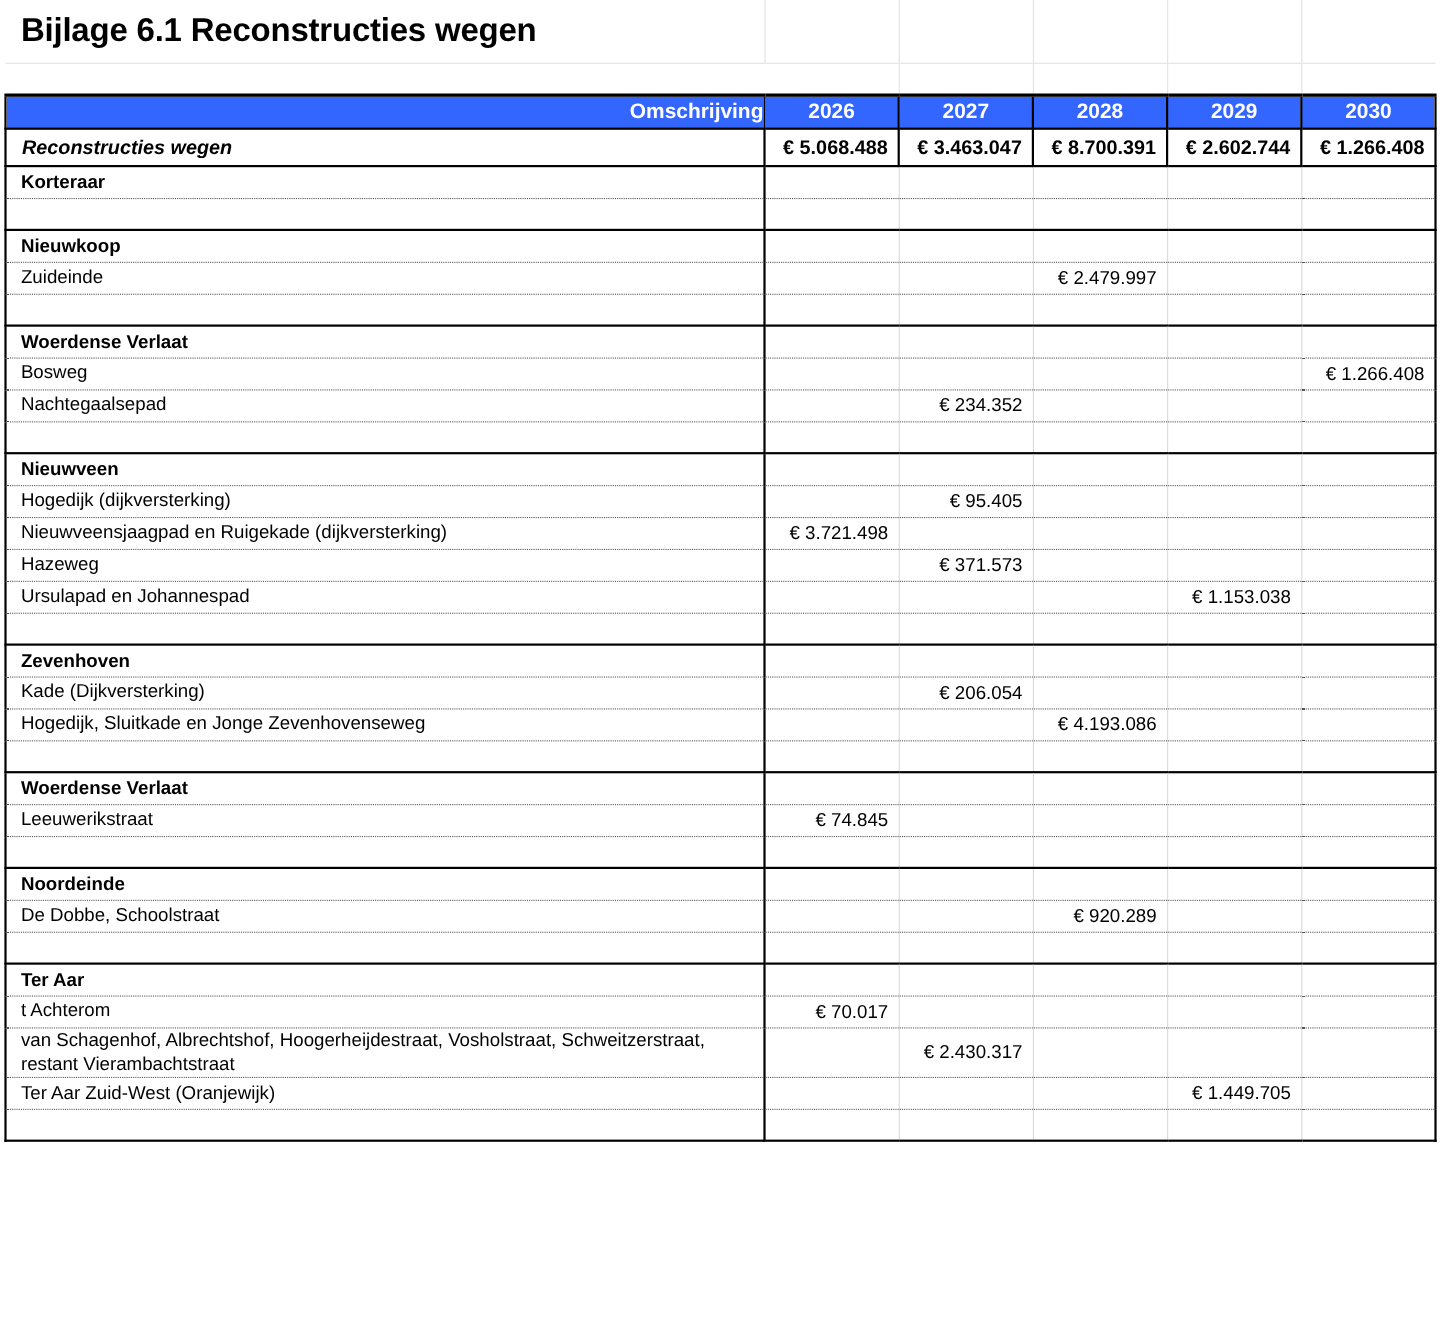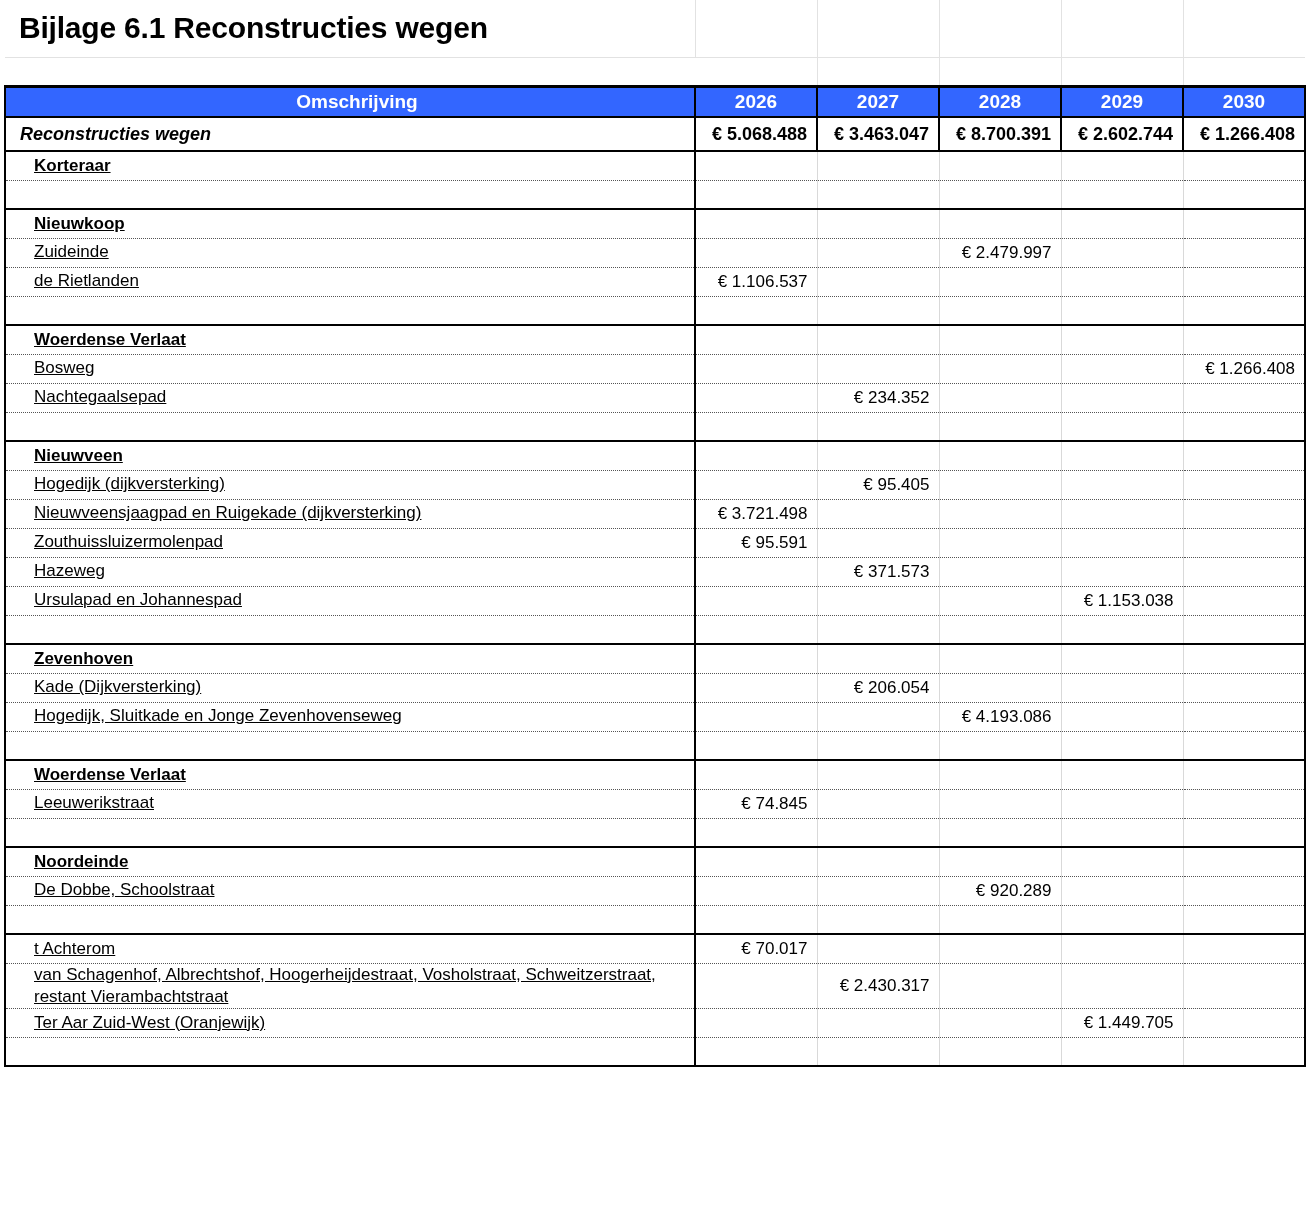--- a/index.html
+++ b/index.html
@@ -67,21 +67,21 @@
     background: #3366ff;
     color: #ffffff;
     font-weight: bold;
     font-size: 19px;
     height: 31px;
     border-top: 3px solid #000000;
     border-bottom: 2px solid #000000;
   }
   .hdr td.h-desc {
     padding-left: 14px;
-    text-align: center;
+    text-align: right;
     border-left: 2px solid #000000;
     border-right: 2px solid #000000;
   }
   .hdr td.h-year {
     text-align: center;
     border-right: 2px solid #000000;
   }
 
   
   .totals td {
@@ -102,27 +102,26 @@
     border-right: 2px solid #000000;
     margin-left: 42px;
   }
 
   
   tr.body-row td {
     height: 29px;
     font-size: 17px;
   }
   tr.body-row td.d {
-    padding-left: 28px;
+    padding-left: 13px;
     text-align: left;
     border-left: 2px solid #000000;
     border-right: 2px solid #000000;
     white-space: normal;
     line-height: 1.30;
-    text-decoration: underline;
   }
   tr.body-row td.v {
     text-align: right;
     padding-right: 9px;
     border-right: 1px solid #d9d9d9;
   }
   tr.body-row td.v.last {
     border-right: 2px solid #000000;
   }
 
@@ -212,28 +211,20 @@
           <td class="v last"></td>
         </tr>
         <tr class="body-row dotted-bottom">
           <td class="d">Zuideinde</td>
           <td class="v"></td>
           <td class="v"></td>
           <td class="v">€ 2.479.997</td>
           <td class="v"></td>
           <td class="v last"></td>
         </tr>
-        <tr class="body-row dotted-bottom">
-          <td class="d">de Rietlanden</td>
-          <td class="v">€ 1.106.537</td>
-          <td class="v"></td>
-          <td class="v"></td>
-          <td class="v"></td>
-          <td class="v last"></td>
-        </tr>
         <tr class="body-row thick-bottom">
           <td class="d"></td>
           <td class="v"></td>
           <td class="v"></td>
           <td class="v"></td>
           <td class="v"></td>
           <td class="v last"></td>
         </tr>
         <tr class="body-row dotted-bottom">
           <td class="d group">Woerdense Verlaat</td>
@@ -285,28 +276,20 @@
         </tr>
         <tr class="body-row dotted-bottom">
           <td class="d">Nieuwveensjaagpad en Ruigekade (dijkversterking)</td>
           <td class="v">€ 3.721.498</td>
           <td class="v"></td>
           <td class="v"></td>
           <td class="v"></td>
           <td class="v last"></td>
         </tr>
         <tr class="body-row dotted-bottom">
-          <td class="d">Zouthuissluizermolenpad</td>
-          <td class="v">€ 95.591</td>
-          <td class="v"></td>
-          <td class="v"></td>
-          <td class="v"></td>
-          <td class="v last"></td>
-        </tr>
-        <tr class="body-row dotted-bottom">
           <td class="d">Hazeweg</td>
           <td class="v"></td>
           <td class="v">€ 371.573</td>
           <td class="v"></td>
           <td class="v"></td>
           <td class="v last"></td>
         </tr>
         <tr class="body-row dotted-bottom">
           <td class="d">Ursulapad en Johannespad</td>
           <td class="v"></td>
@@ -397,20 +380,28 @@
         </tr>
         <tr class="body-row thick-bottom">
           <td class="d"></td>
           <td class="v"></td>
           <td class="v"></td>
           <td class="v"></td>
           <td class="v"></td>
           <td class="v last"></td>
         </tr>
         <tr class="body-row dotted-bottom">
+          <td class="d group">Ter Aar</td>
+          <td class="v"></td>
+          <td class="v"></td>
+          <td class="v"></td>
+          <td class="v"></td>
+          <td class="v last"></td>
+        </tr>
+        <tr class="body-row dotted-bottom">
           <td class="d">t Achterom</td>
           <td class="v">€ 70.017</td>
           <td class="v"></td>
           <td class="v"></td>
           <td class="v"></td>
           <td class="v last"></td>
         </tr>
         <tr class="body-row dotted-bottom">
           <td class="d tall wrap2">van Schagenhof, Albrechtshof, Hoogerheijdestraat, Vosholstraat, Schweitzerstraat, restant Vierambachtstraat</td>
           <td class="v"></td>

